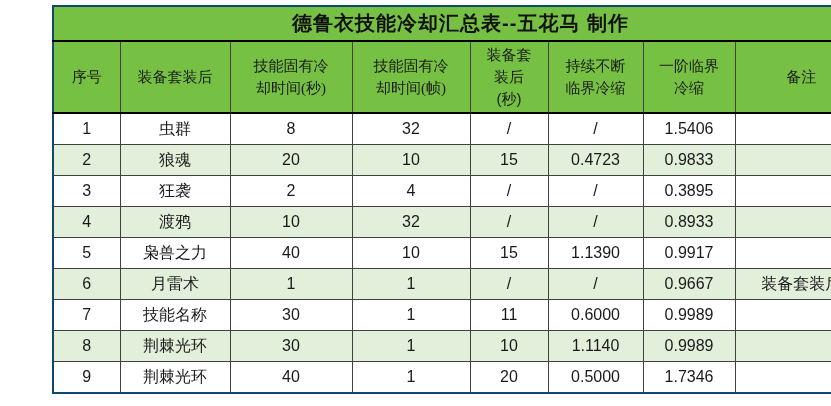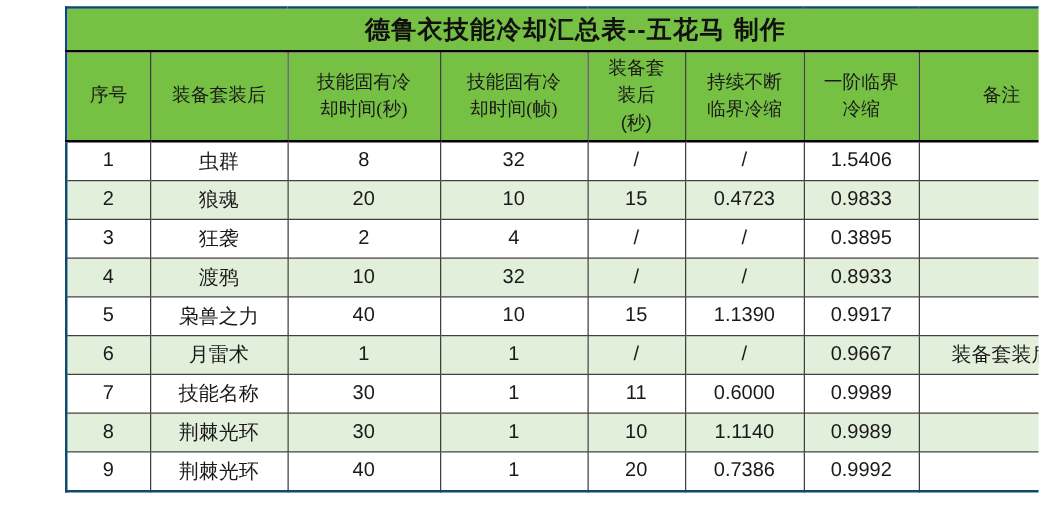--- a/index.html
+++ b/index.html
@@ -177,19 +177,19 @@
           <td>1.1140</td>
           <td>0.9989</td>
           <td></td>
         </tr>
         <tr>
           <td>9</td>
           <td>荆棘光环</td>
           <td>40</td>
           <td>1</td>
           <td>20</td>
-          <td>0.7386</td>
-          <td>0.9992</td>
+          <td>0.5000</td>
+          <td>1.7346</td>
           <td></td>
         </tr>
       </tbody>
   </table>
 </div>
 
 </body></html>

